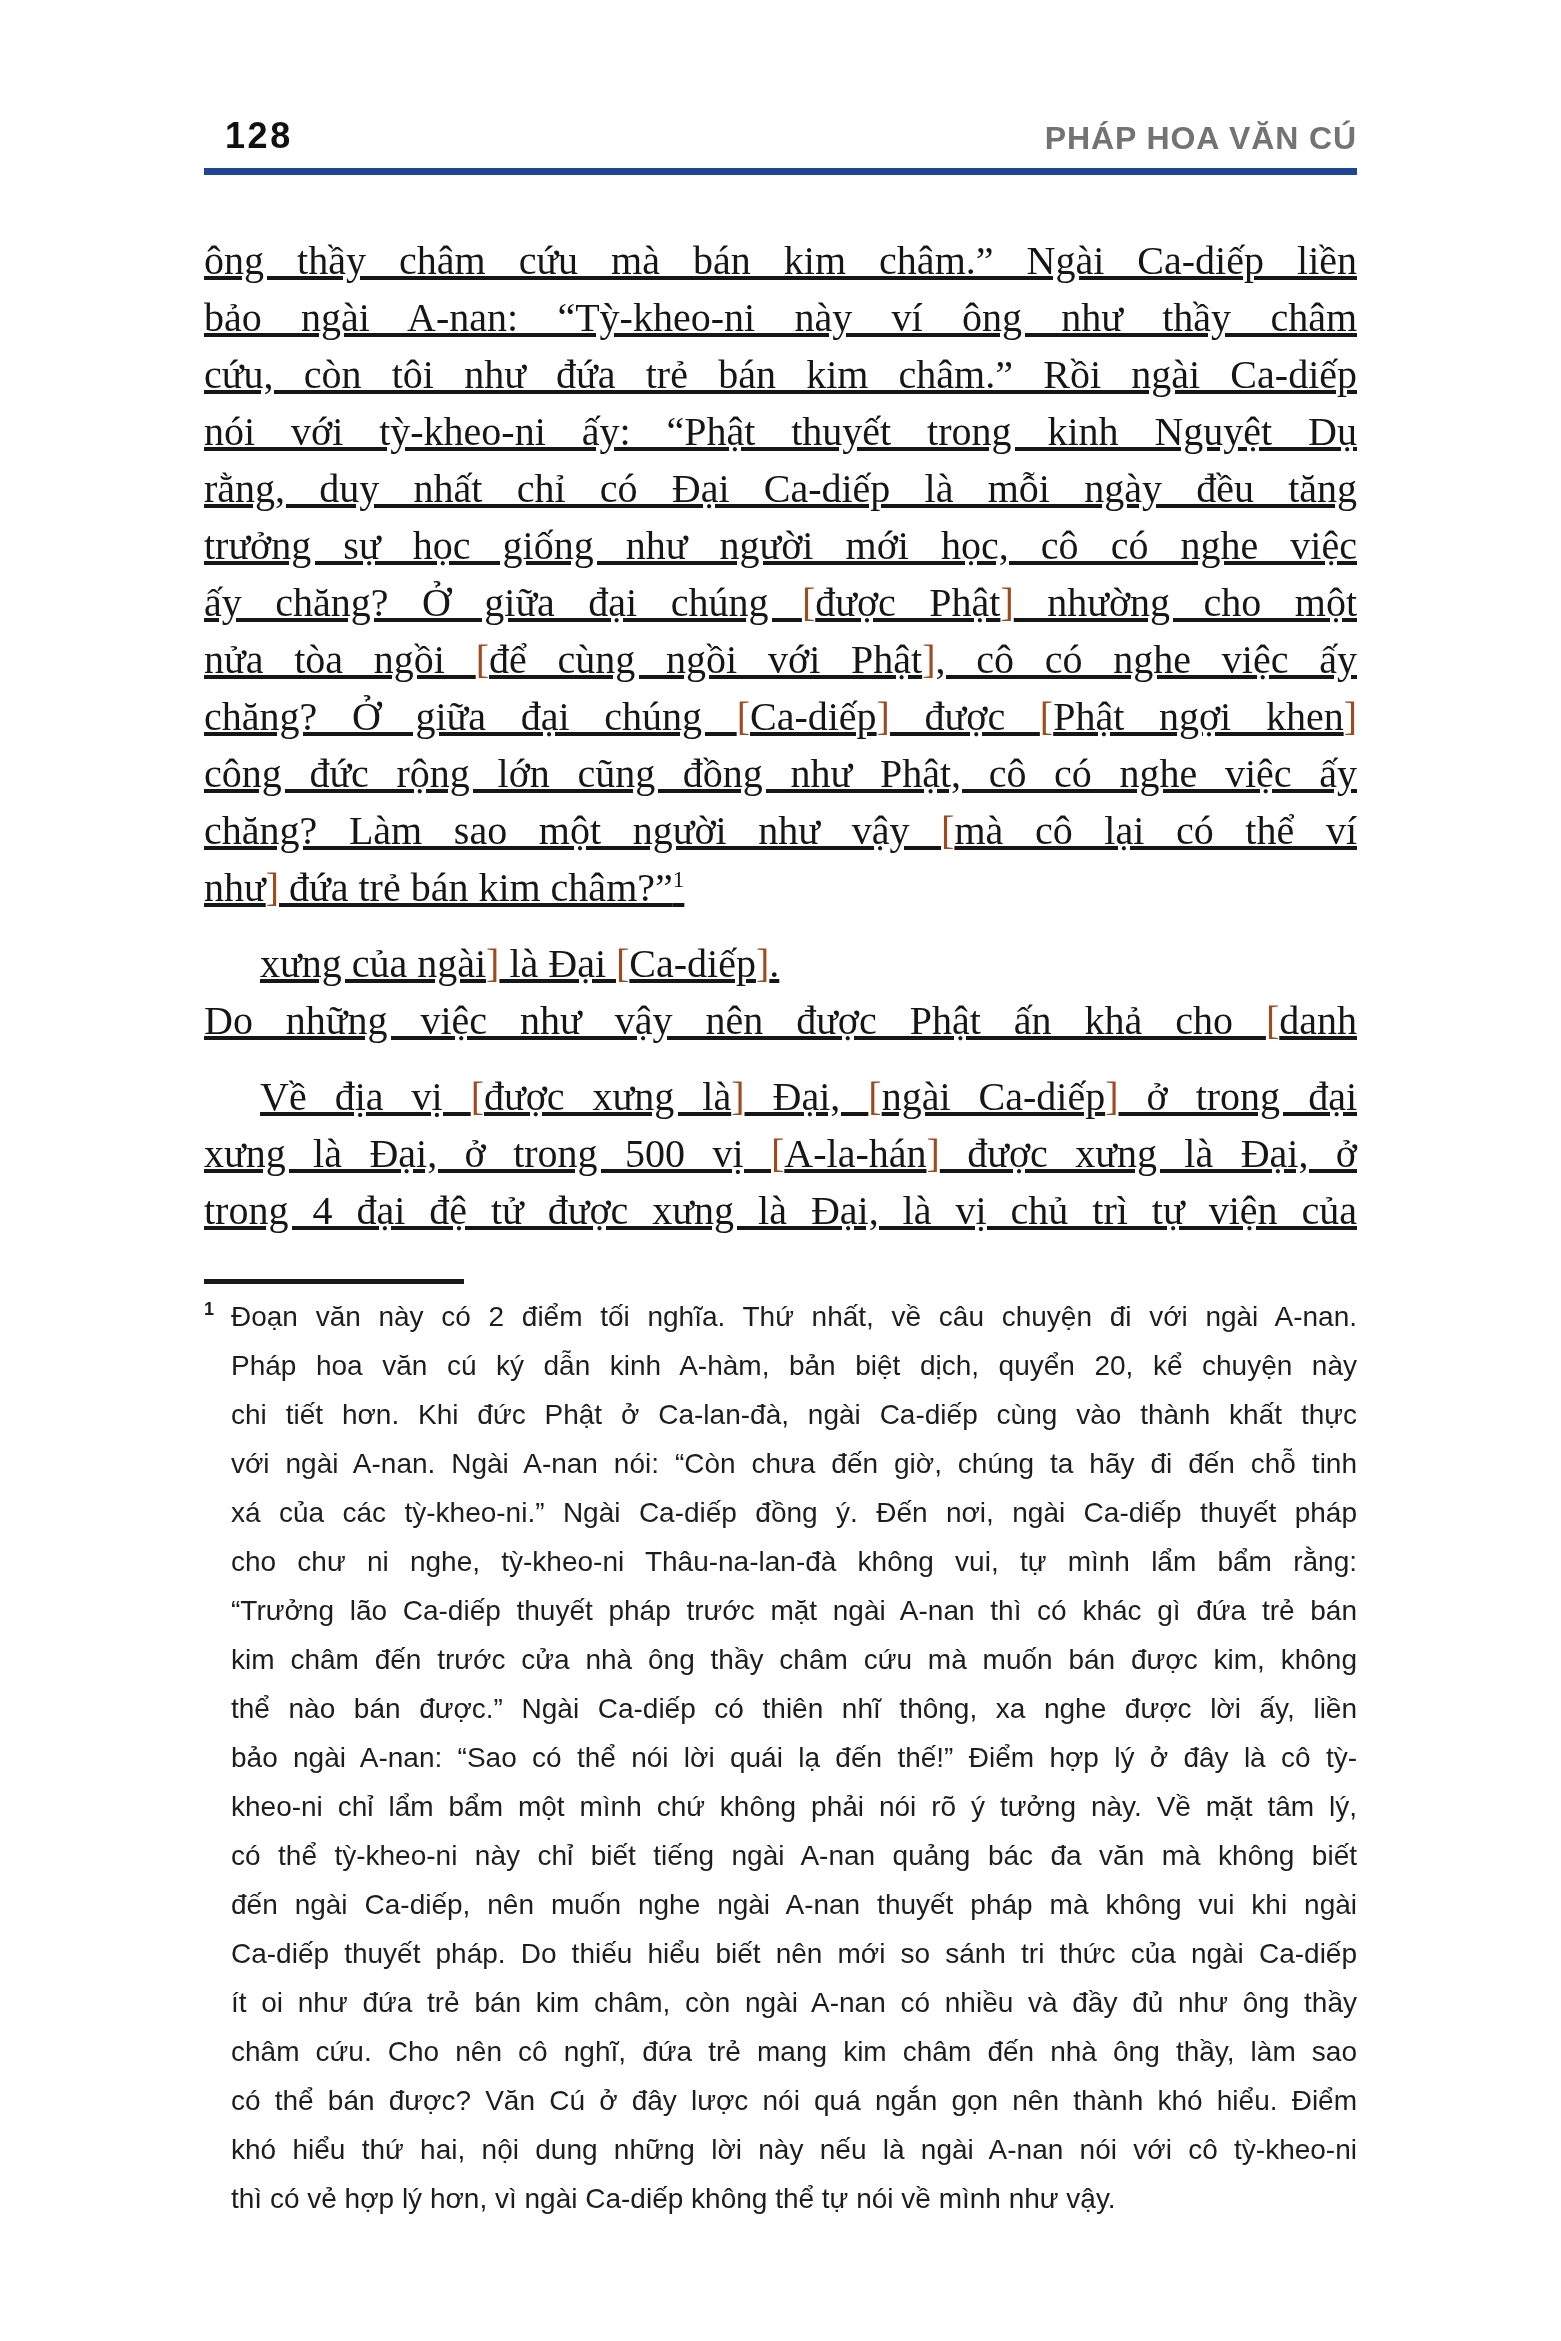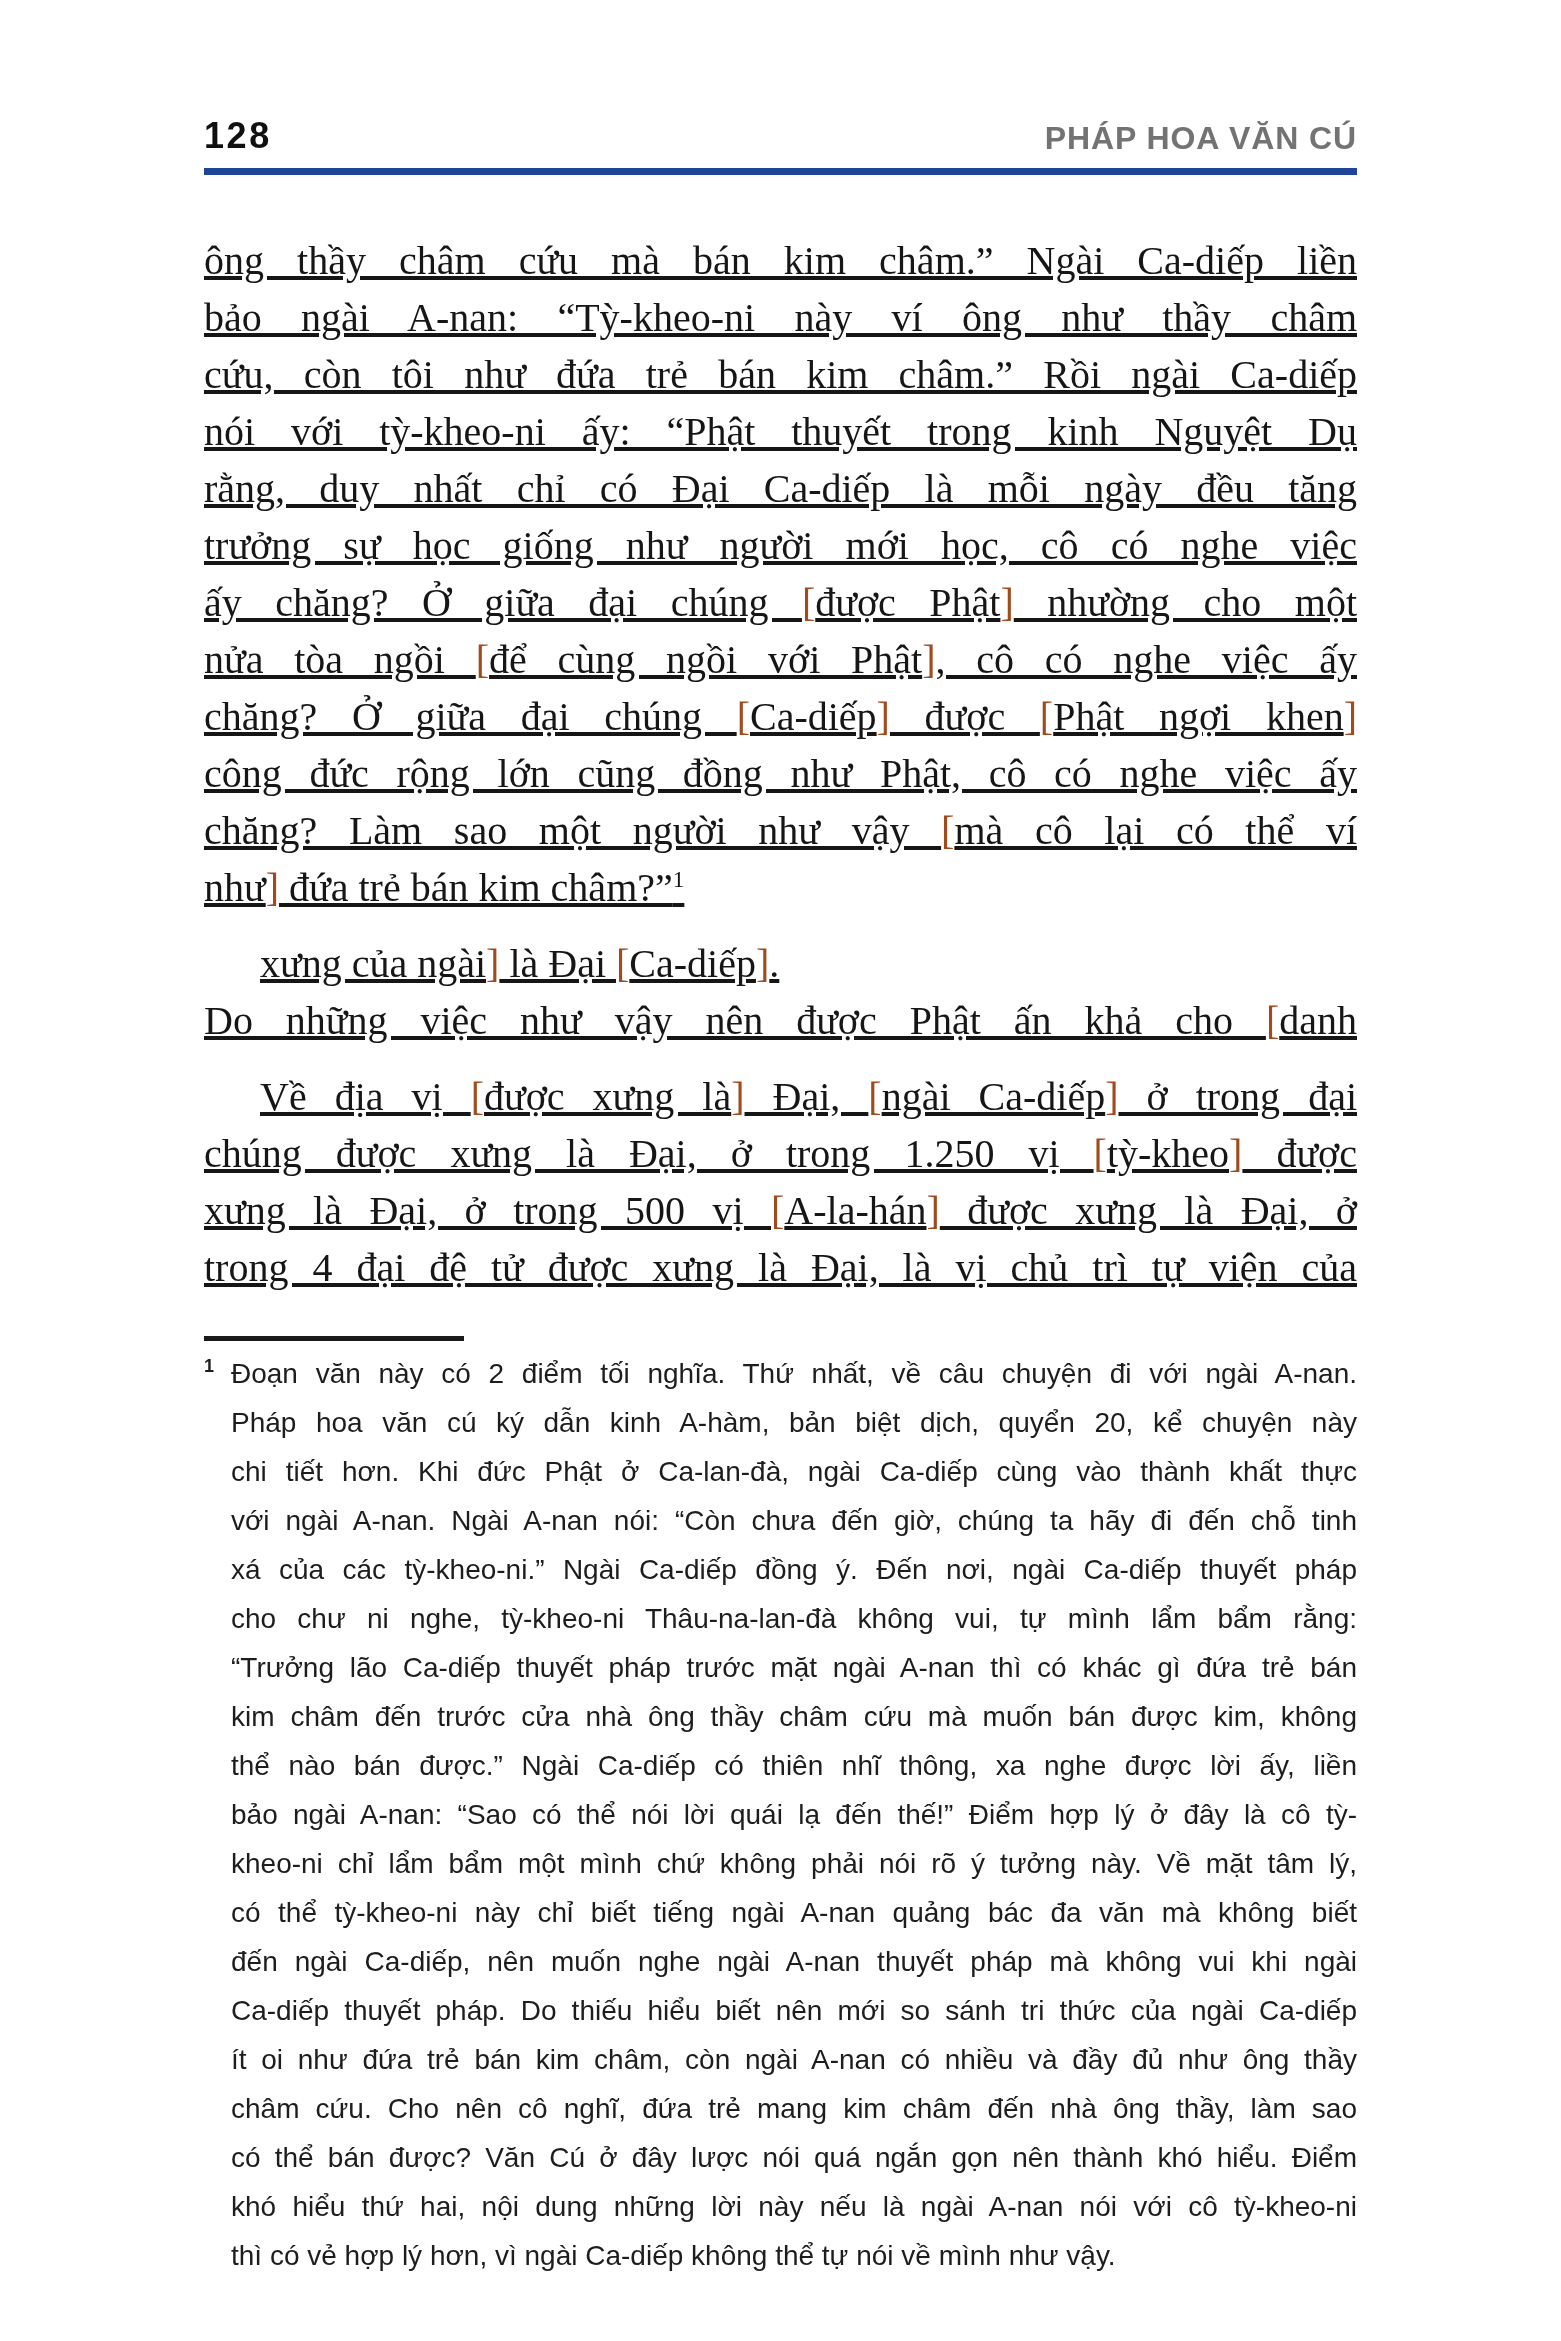--- a/index.html
+++ b/index.html
@@ -10,21 +10,21 @@
     padding: 118px 204px 0 204px;
     margin: 0 auto;
     font-family: "Liberation Serif", serif;
     color: #161616;
     overflow: hidden;
     position: relative;
   }
   
   .hdr {
     display: flex; justify-content: space-between; align-items: flex-end;
-    font-family: "Liberation Sans", sans-serif; font-weight: bold;
+    font-family: "Liberation Sans", sans-serif; font-weight: bold; margin-left: 21px;
   }
   .hdr .pgnum { font-size: 36px; letter-spacing: 2.6px; color: #101010; line-height: 1; }
   .hdr .rhead { font-size: 32px; letter-spacing: 0.9px; line-height: 1; }
   .hrule { height: 7px; margin-top: 14px; }
 
   
   .bodytext { margin-top: 57px; font-size: 40px; line-height: 57px; text-decoration: underline; }
   .para + .para { margin-top: 19px; }
   .para.indent .tline:first-child { text-indent: 56px; }
   .tline { text-align: justify; text-align-last: justify; }
@@ -74,21 +74,20 @@
         <div class="tline">công đức rộng lớn cũng đồng như Phật, cô có nghe việc ấy</div>
         <div class="tline">chăng? Làm sao một người như vậy <span class="bk" style="color: rgb(160, 74, 30);">[</span>mà cô lại có thể ví</div>
         <div class="tline endline">như<span class="bk" style="color: rgb(160, 74, 30);">]</span> đứa trẻ bán kim châm?”<span class="supref">1</span></div>
       </div>
       <div class="para indent">
         <div class="tline endline">xưng của ngài<span class="bk" style="color: rgb(160, 74, 30);">]</span> là Đại <span class="bk" style="color: rgb(160, 74, 30);">[</span>Ca-diếp<span class="bk" style="color: rgb(160, 74, 30);">]</span>.</div>
         <div class="tline">Do những việc như vậy nên được Phật ấn khả cho <span class="bk" style="color: rgb(160, 74, 30);">[</span>danh</div>
       </div>
       <div class="para indent">
         <div class="tline">Về địa vị <span class="bk" style="color: rgb(160, 74, 30);">[</span>được xưng là<span class="bk" style="color: rgb(160, 74, 30);">]</span> Đại, <span class="bk" style="color: rgb(160, 74, 30);">[</span>ngài Ca-diếp<span class="bk" style="color: rgb(160, 74, 30);">]</span> ở trong đại</div>
-        <div class="tline">chúng được xưng là Đại, ở trong 1.250 vị <span class="bk" style="color: rgb(160, 74, 30);">[</span>tỳ-kheo<span class="bk" style="color: rgb(160, 74, 30);">]</span> được</div>
         <div class="tline">xưng là Đại, ở trong 500 vị <span class="bk" style="color: rgb(160, 74, 30);">[</span>A-la-hán<span class="bk" style="color: rgb(160, 74, 30);">]</span> được xưng là Đại, ở</div>
         <div class="tline">trong 4 đại đệ tử được xưng là Đại, là vị chủ trì tự viện của</div>
       </div>
     </main>
 
   <div class="fnsep" style="background: rgb(26, 26, 26);"></div>
 
   <section class="footnote" id="footnote">
       <span class="fnmark">1</span>
       <div class="tline">Đoạn văn này có 2 điểm tối nghĩa. Thứ nhất, về câu chuyện đi với ngài A-nan.</div>

